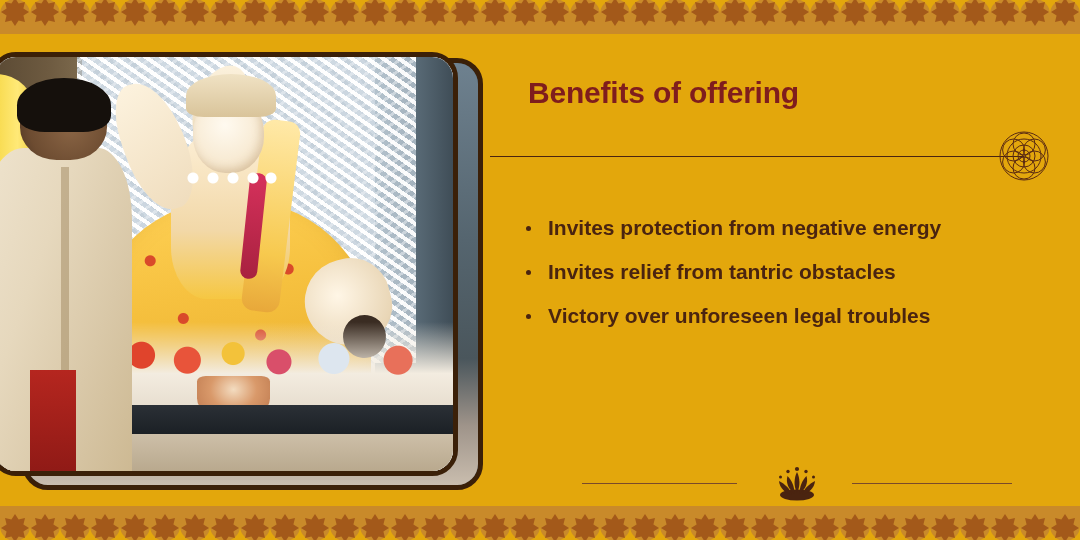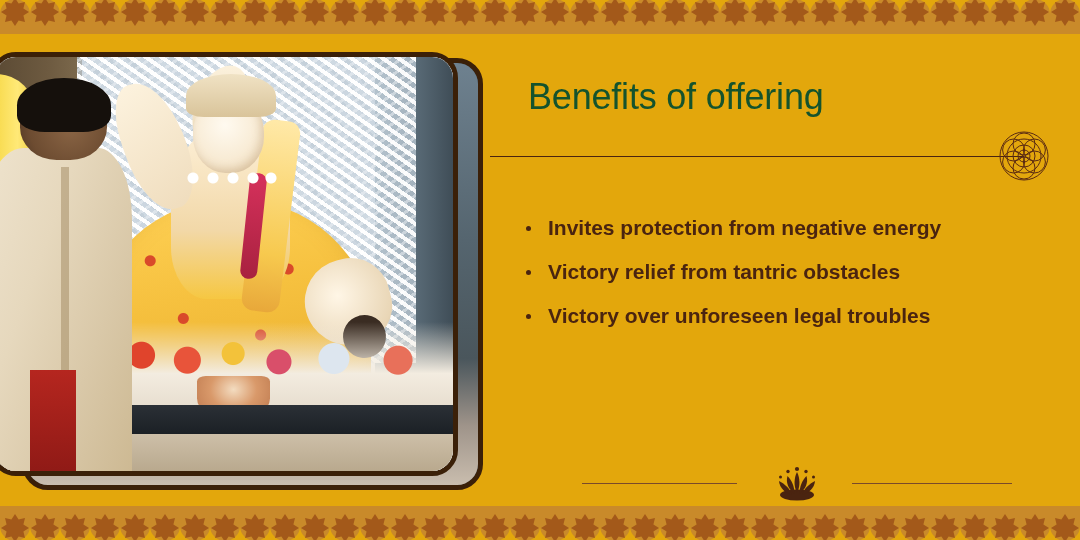--- a/index.html
+++ b/index.html
@@ -366,23 +366,23 @@
     width: 590px;
     height: 460px;
     z-index: 15;
   }
 
   .title {
     position: absolute;
     left: 38px;
     top: 36px;
     margin: 0;
-    font-size: 36px;
-    font-weight: normal;
-    color: #14532d;
+    font-size: 30px;
+    font-weight: bold;
+    color: #7f1d1d;
     letter-spacing: -0.2px;
     white-space: nowrap;
   }
 
   .rule {
     position: absolute;
     left: 0;
     top: 116px;
     width: 534px;
     height: 1px;
@@ -616,21 +616,21 @@
           <circle cx="15.6" cy="20" r="11"></circle>
           <circle cx="26" cy="26" r="11"></circle>
           <circle cx="26" cy="26" r="6"></circle>
           <circle cx="26" cy="26" r="17"></circle>
         </g>
       </svg>
     </div>
 
     <ul class="bullets">
       <li>Invites protection from negative energy</li>
-      <li>Victory relief from tantric obstacles</li>
+      <li>Invites relief from tantric obstacles</li>
       <li>Victory over unforeseen legal troubles</li>
     </ul>
 
     <div class="divider">
       <div class="dline dline-left"></div>
       <div class="lotus">
         <svg width="60" height="36" viewBox="0 0 60 36" xmlns="http://www.w3.org/2000/svg">
           <g fill="#4a2410">
             <ellipse cx="30" cy="30" rx="17" ry="5.5"></ellipse>
             <path d="M30 7 C33 13 33.5 21 30 28 C26.5 21 27 13 30 7 Z"></path>

